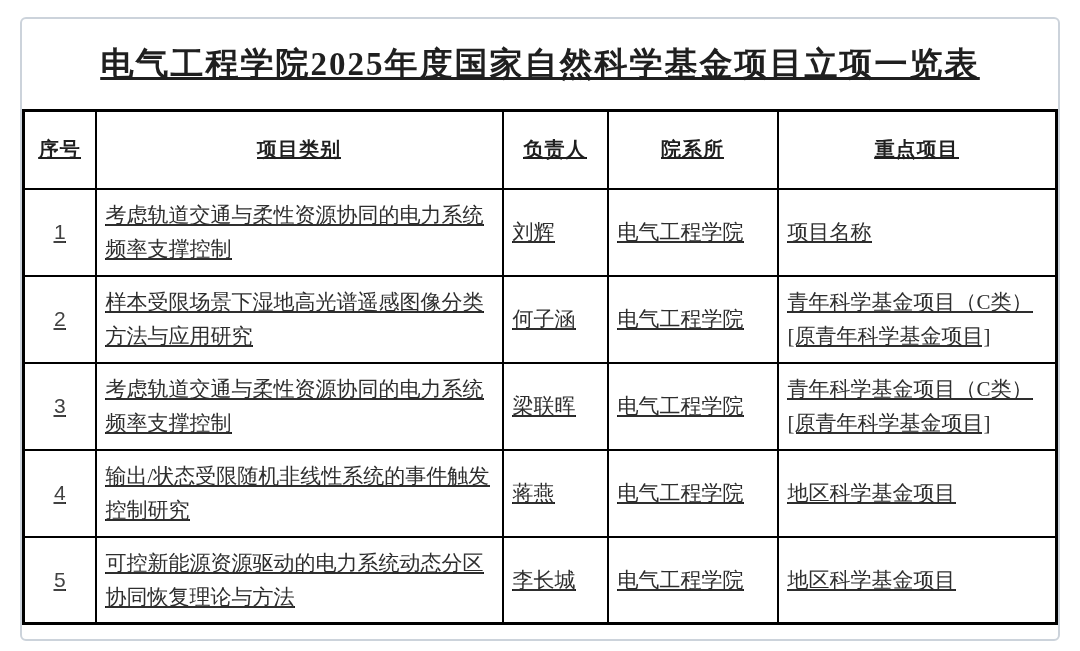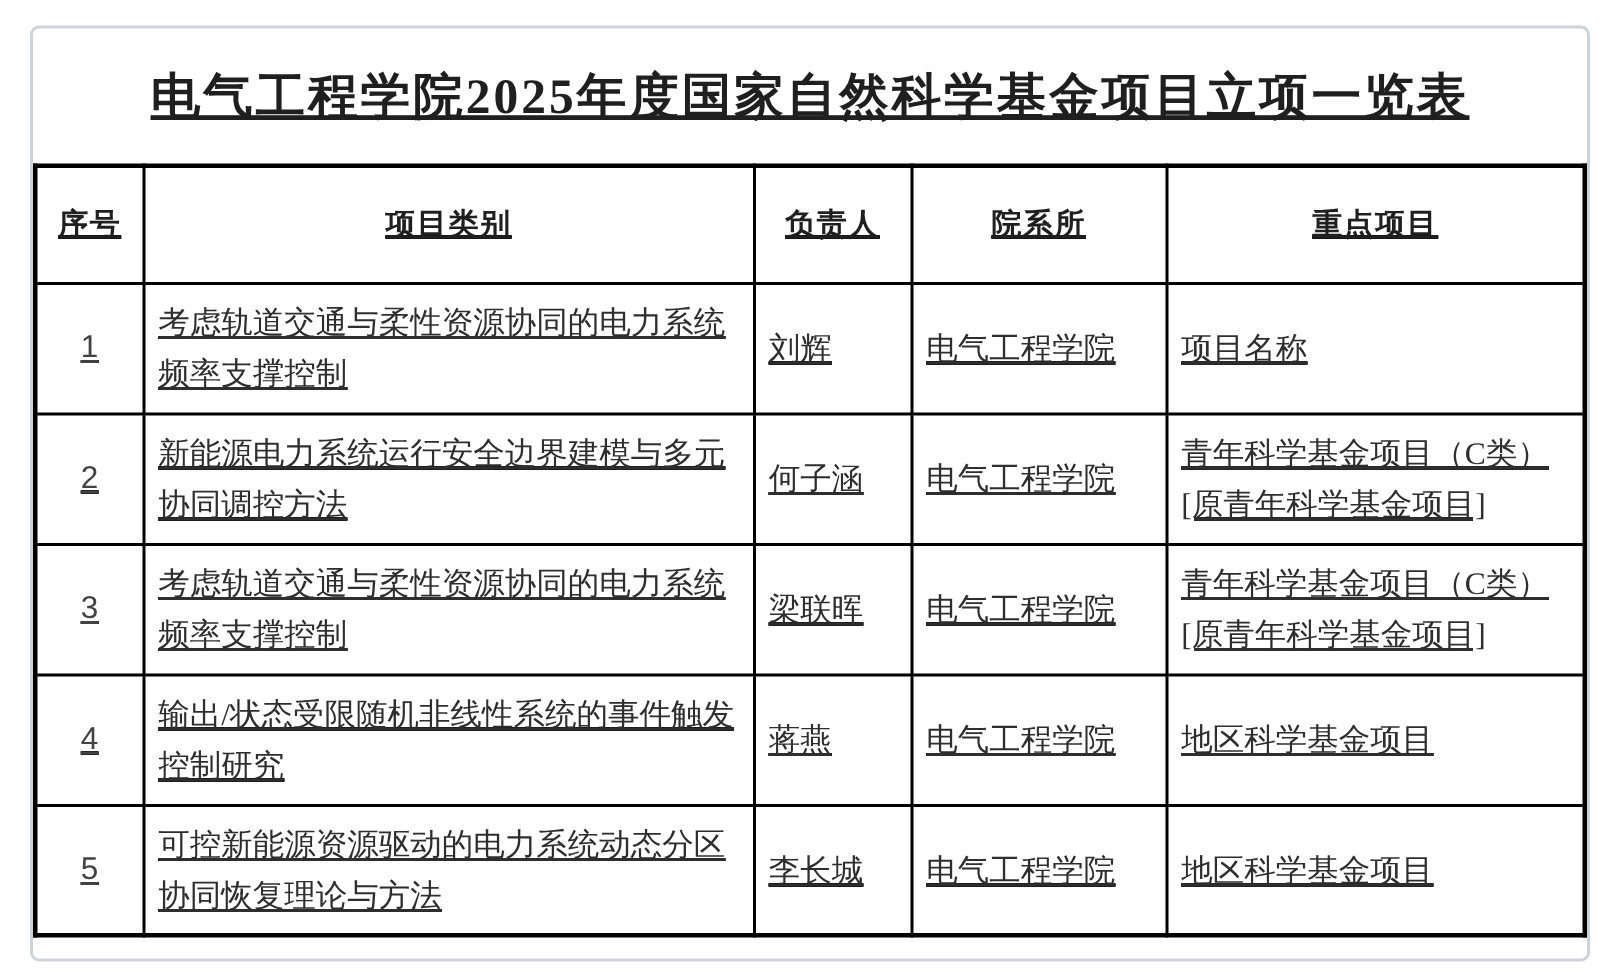--- a/index.html
+++ b/index.html
@@ -106,21 +106,21 @@
     <td class="cell-leader">刘辉</td>
     <td class="cell-dept">电气工程学院</td>
     <td class="cell-cat">
       <div>项目名称</div>
 
     </td>
   </tr>
 
   <tr>
     <td class="cell-no">2</td>
-    <td class="cell-name">新能源电力系统运行安全边界建模与多元协同调控方法</td>
+    <td class="cell-name">样本受限场景下湿地高光谱遥感图像分类方法与应用研究</td>
     <td class="cell-leader">何子涵</td>
     <td class="cell-dept">电气工程学院</td>
     <td class="cell-cat">
       <div>青年科学基金项目（C类）</div>
       <div>[原青年科学基金项目]</div>
     </td>
   </tr>
 
   <tr>
     <td class="cell-no">3</td>

